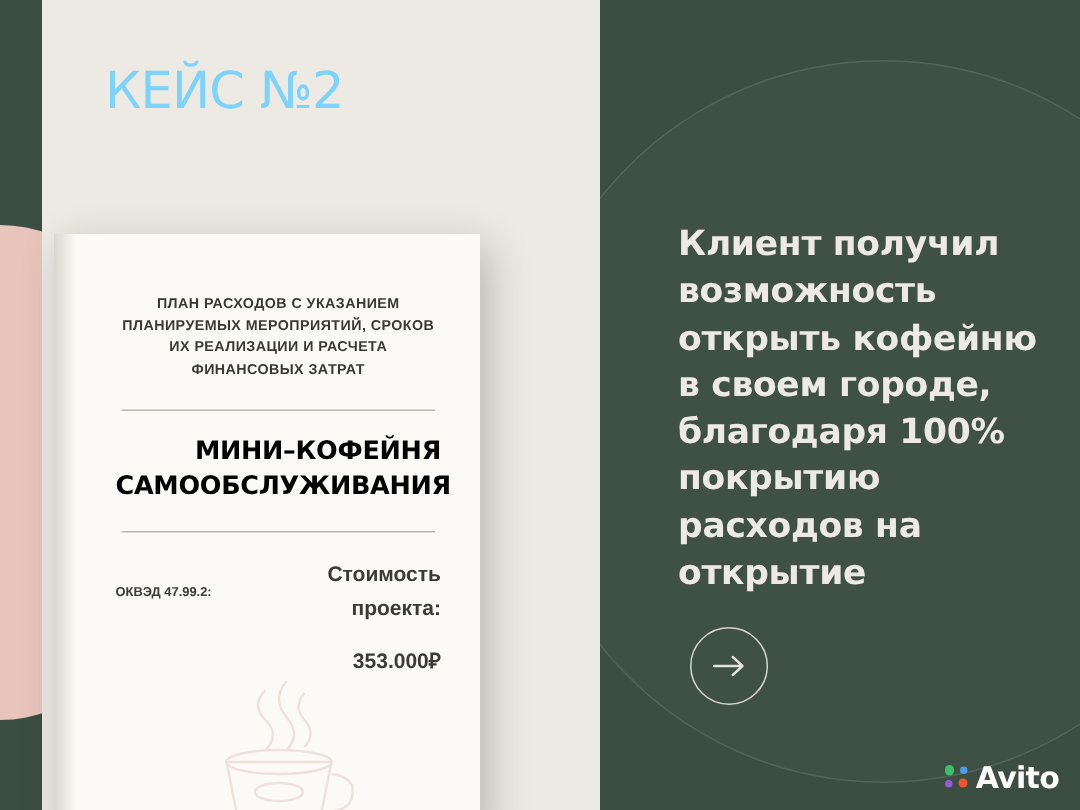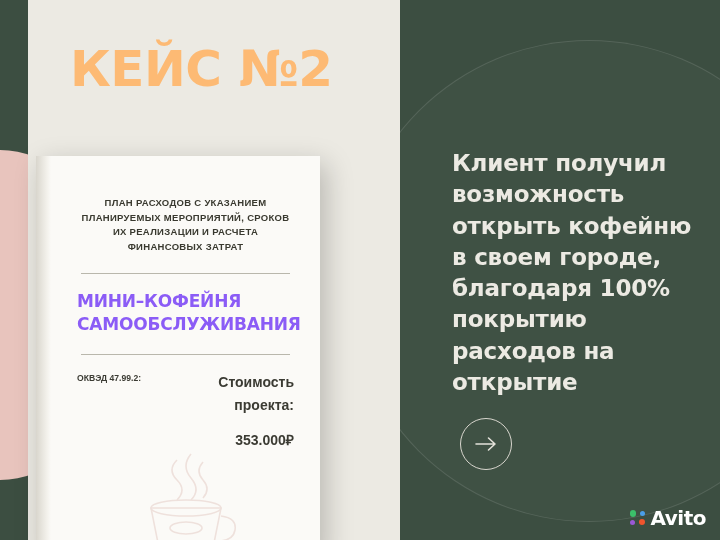--- a/index.html
+++ b/index.html
@@ -46,24 +46,24 @@
     width: 480px;
     height: 480px;
     border-radius: 50%;
     border: 1px solid rgba(255,255,255,0.11);
     background: rgba(255,255,255,0.018);
   }
   .title {
     position: absolute;
     left: 70px;
     top: 44px;
-    font-size: 50px;
-    font-weight: 700;
+    font-size: 34px;
+    font-weight: 400;
     letter-spacing: -0.5px;
-    color: #fdba74;
+    color: #7dd3fc;
     font-family: "DejaVu Sans", sans-serif;
     line-height: 1;
   }
   
   .book {
     position: absolute;
     left: 36px;
     top: 156px;
     width: 284px;
     height: 400px;
@@ -95,38 +95,39 @@
     line-height: 1.55;
     color: #39392f;
     text-transform: uppercase;
   }
   .rule {
     height: 1px;
     background: #b9b7ac;
     margin: 18px 4px 16px 4px;
   }
   .book-title {
-    text-align: left;
+    text-align: right;
     font-size: 17px;
     font-weight: 800;
     line-height: 1.35;
-    color: #8b5cf6;
+    color: #000000;
     font-family: "DejaVu Sans", sans-serif;
     letter-spacing: -0.2px;
   }
   .book-cols {
     display: flex;
     margin-top: 14px;
     gap: 12px;
   }
   .col-left {
     flex: 1.25;
     font-size: 8.6px;
     line-height: 1.65;
     color: #3b3b33;
+    margin-top: 16px;
   }
   .col-right {
     flex: 1;
     font-size: 14px;
     line-height: 1.65;
     color: #3b3b33;
     text-align: right;
     padding-left: 6px;
   }
   .col-left .strong, .col-right .strong {

